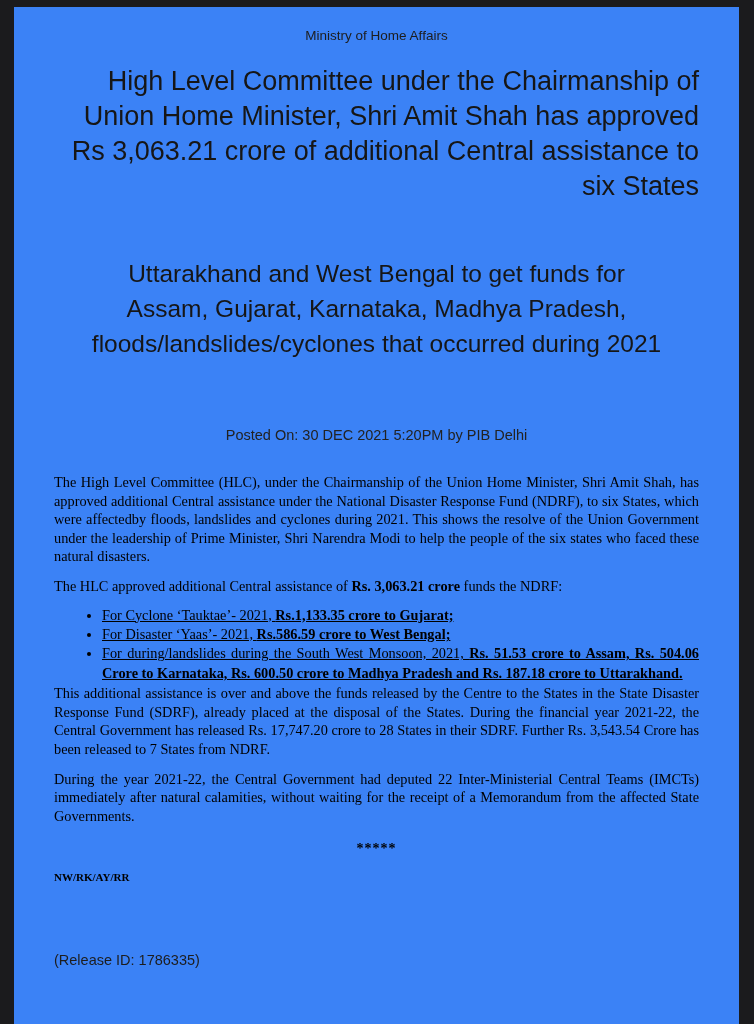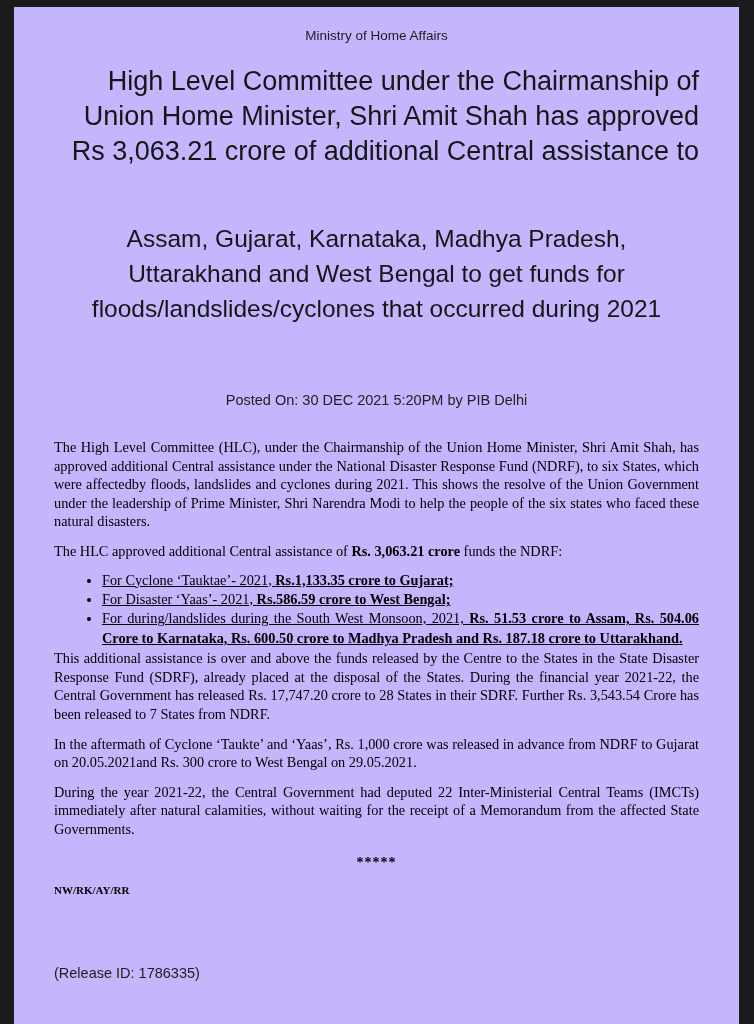--- a/index.html
+++ b/index.html
@@ -11,21 +11,21 @@
     background: #1b1b1d;
     overflow: hidden;
     font-family: "Liberation Serif", serif;
   }
   .page {
     position: absolute;
     left: 14px;
     top: 7px;
     width: 725px;
     height: 1017px;
-    background: #c4b5fd;
+    background: #3b82f6;
     padding: 0 40px;
     color: #000000;
   }
   .ministry {
     margin-top: 21px;
     text-align: center;
     font-family: "Liberation Sans", sans-serif;
     font-size: 13.5px;
     font-weight: 400;
     color: #1d1d1d;
@@ -103,45 +103,45 @@
 
 <div class="frame">
   <div class="page">
 
     <div class="ministry">Ministry of Home Affairs</div>
 
     <h1 class="title">
       <div>High Level Committee under the Chairmanship of</div>
       <div>Union Home Minister, Shri Amit Shah has approved</div>
       <div>Rs 3,063.21 crore of additional Central assistance to</div>
+      <div>six States</div>
     </h1>
 
     <h2 class="subtitle">
+      <div>Uttarakhand and West Bengal to get funds for</div>
       <div>Assam, Gujarat, Karnataka, Madhya Pradesh,</div>
-      <div>Uttarakhand and West Bengal to get funds for</div>
       <div>floods/landslides/cyclones that occurred during 2021</div>
     </h2>
 
     <div class="posted">Posted On: 30 DEC 2021 5:20PM by PIB Delhi</div>
 
     <div class="body-text">
 
       <p class="para">The High Level Committee (HLC), under the Chairmanship of the Union Home Minister, Shri Amit Shah, has approved additional Central assistance under the National Disaster Response Fund (NDRF), to six States, which were affectedby floods, landslides and cyclones during 2021. This shows the resolve of the Union Government under the leadership of Prime Minister, Shri Narendra Modi to help the people of the six states who faced these natural disasters.</p>
 
       <p class="para no-gap"><span>The HLC approved additional Central assistance of </span><span class="b">Rs. 3,063.21 crore</span><span> funds the NDRF:</span></p>
 
       <ul class="bullet-list">
         <li><span>For Cyclone ‘Tauktae’- 2021, </span><span class="b">Rs.1,133.35 crore to Gujarat;</span></li>
         <li><span>For Disaster ‘Yaas’- 2021, </span><span class="b">Rs.586.59 crore to West Bengal;</span></li>
         <li><span>For during/landslides during the South West Monsoon, 2021, </span><span class="b">Rs. 51.53 crore to Assam, Rs. 504.06 Crore to Karnataka, Rs. 600.50 crore to Madhya Pradesh and Rs. 187.18 crore to Uttarakhand.</span></li>
       </ul>
 
       <p class="para">This additional assistance is over and above the funds released by the Centre to the States in the State Disaster Response Fund (SDRF), already placed at the disposal of the States. During the financial year 2021-22, the Central Government has released Rs. 17,747.20 crore to 28 States in their SDRF. Further Rs. 3,543.54 Crore has been released to 7 States from NDRF.</p>
 
-      <p class="para">In the aftermath of Cyclone ‘Taukte’ and ‘Yaas’, Rs. 1,000 crore was released in advance from NDRF to Gujarat on 20.05.2021and Rs. 300 crore to West Bengal on 29.05.2021.</p>
 
       <p class="para">During the year 2021-22, the Central Government had deputed 22 Inter-Ministerial Central Teams (IMCTs) immediately after natural calamities, without waiting for the receipt of a Memorandum from the affected State Governments.</p>
 
       <div class="stars">*****</div>
 
       <div class="signoff">NW/RK/AY/RR</div>
 
       <div class="release-id">(Release ID: 1786335)</div>
 
     </div>

